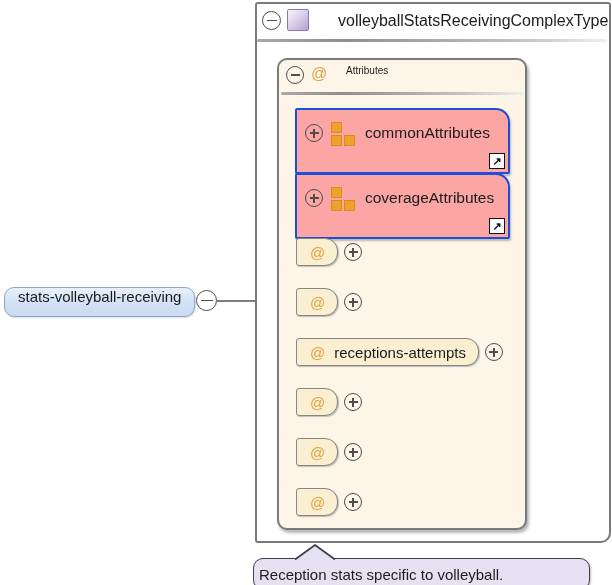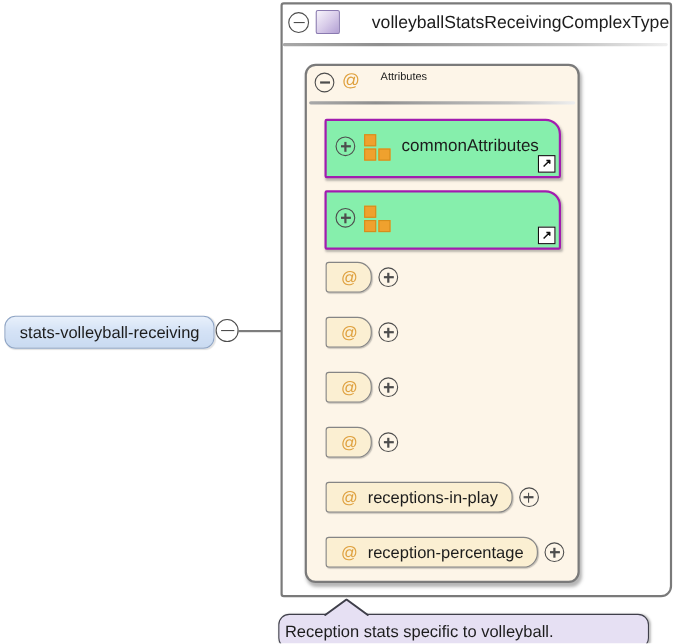--- a/index.html
+++ b/index.html
@@ -33,21 +33,21 @@
   .circ.plus::after {
     content:""; position:absolute;
     top:3.5px; bottom:3.5px; left:50%; width:1.5px; margin-left:-0.75px;
     background:#4d4d4d;
   }
   .circ.inline { position:relative; flex:0 0 auto; }
 
   
   .element-pill {
     position:absolute; left:4px; top:287px; height:30px;
-    display:flex; align-items:center;
+    display:flex; align-items:flex-start;
     padding:0 13px;
     background:linear-gradient(to bottom, #e8f0fb 0%, #d5e3f6 45%, #c9daf1 100%);
     border:1.5px solid #8fa5c5;
     border-radius:10px;
     font-size:15px;
     box-shadow:1px 1px 1px rgba(0,0,0,0.12);
     cursor:pointer;
   }
   #element-collapse { left:196px; top:290px; width:21px; height:21px; }
   .connector-line {
@@ -92,23 +92,23 @@
   .attrs-collapse { left:286px; top:66px; }
   .at-glyph {
     color:#dfa13f; font-size:16px; line-height:1;
     display:inline-block;
   }
   #attrs-at { position:absolute; left:311px; top:66px; }
   .attrs-title { position:absolute; left:346px; top:65px; font-size:10px; }
 
   
   .group-box {
-    position:absolute; left:295px; width:215px; height:54px;
-    background:#86efac;
-    border:2px solid #a21caf;
+    position:absolute; left:295px; width:215px; height:66px;
+    background:#fca5a5;
+    border:2px solid #1d4ed8;
     border-radius:2px 14px 2px 2px;
     box-shadow:1px 2px 2px rgba(90,90,90,0.4);
     cursor:pointer;
   }
   #group-common   { top:108px; }
   #group-coverage { top:173px; }
   .group-expand { left:8px; top:14px; }
   .group-icon {
     position:absolute; left:33px; top:11px; width:26px; height:26px;
   }
@@ -206,63 +206,63 @@
     <div class="link-icon">↗</div>
   </div>
 
   <div class="group-box" id="group-coverage">
     <div class="circ plus group-expand"></div>
     <div class="group-icon">
         <i></i>
         <i></i>
         <i></i>
       </div>
+    <div class="group-label">coverageAttributes</div>
     <div class="link-icon">↗</div>
   </div>
 
   <div class="attr-row" id="attr-row-0">
     <div class="attr-pill">
       <span class="at-glyph">@</span>
     </div>
     <div class="circ plus inline"></div>
   </div>
 
   <div class="attr-row" id="attr-row-1">
     <div class="attr-pill">
       <span class="at-glyph">@</span>
     </div>
     <div class="circ plus inline"></div>
   </div>
 
   <div class="attr-row" id="attr-row-2">
     <div class="attr-pill">
       <span class="at-glyph">@</span>
+      <span>receptions-attempts</span>
     </div>
     <div class="circ plus inline"></div>
   </div>
 
   <div class="attr-row" id="attr-row-3">
     <div class="attr-pill">
       <span class="at-glyph">@</span>
     </div>
     <div class="circ plus inline"></div>
   </div>
 
   <div class="attr-row" id="attr-row-4">
     <div class="attr-pill">
       <span class="at-glyph">@</span>
-      <span>receptions-in-play</span>
     </div>
     <div class="circ plus inline"></div>
   </div>
 
   <div class="attr-row" id="attr-row-5">
     <div class="attr-pill">
       <span class="at-glyph">@</span>
-      <span>reception-percentage</span>
     </div>
     <div class="circ plus inline"></div>
   </div>
 
   <div class="tooltip">
     <span>Reception stats specific to volleyball.</span>
   </div>
   <svg class="tooltip-pointer" viewBox="0 0 42 16" width="42" height="16">
     <path d="M1,15.5 L21,1 L41,15.5" fill="#e6e0f3" stroke="#3f3f4a" stroke-width="1.8"></path>
   </svg>

